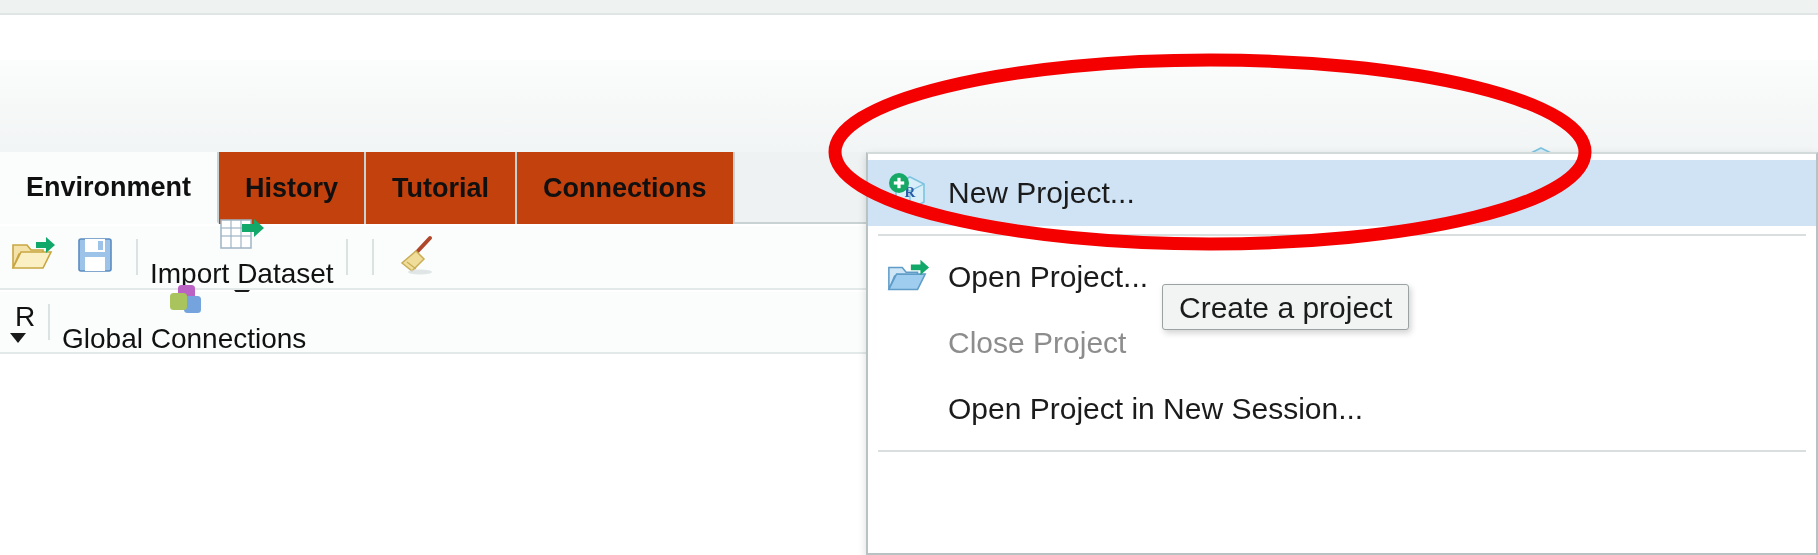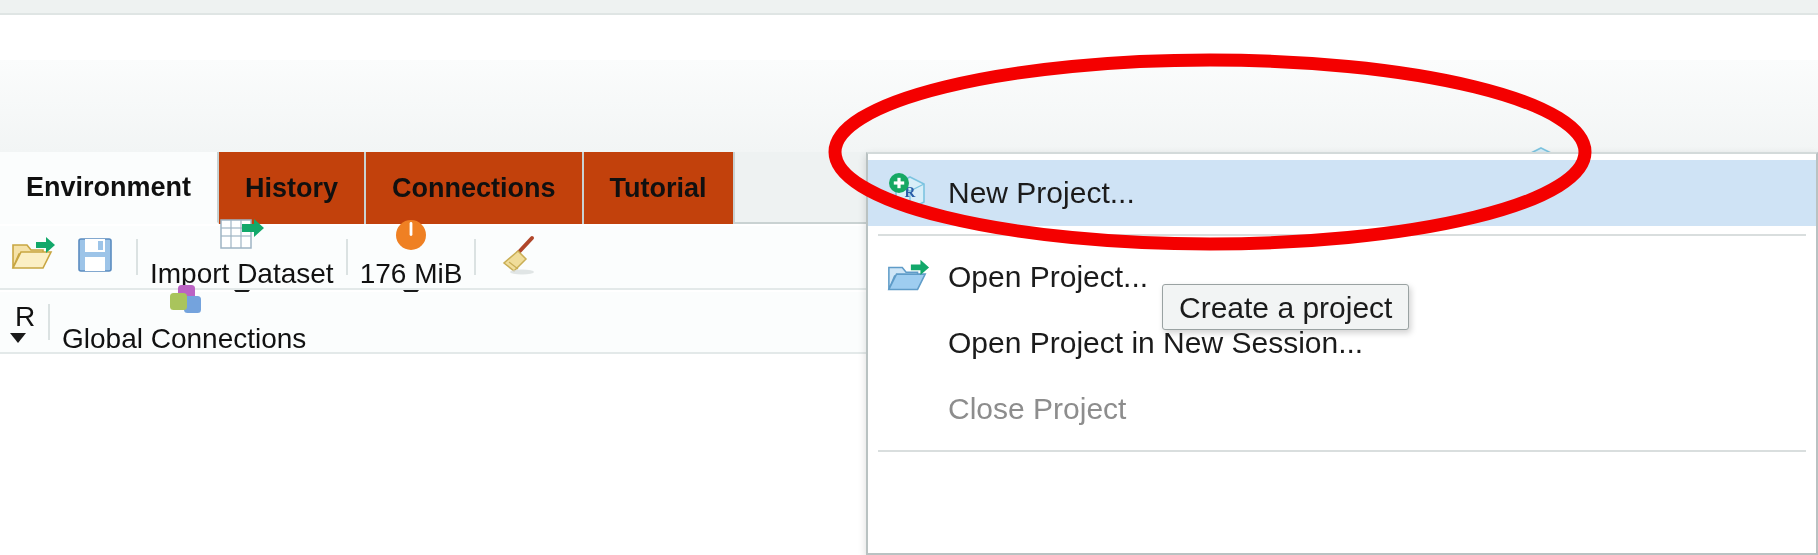--- a/index.html
+++ b/index.html
@@ -159,24 +159,24 @@
 
   <div class="tabbar">
     <div class="tabs">
       <div class="tab active">
         <span>Environment</span>
       </div>
       <div class="tab">
         <span>History</span>
       </div>
       <div class="tab">
-        <span>Connections</span>
+        <span>Tutorial</span>
       </div>
       <div class="tab">
-        <span>Tutorial</span>
+        <span>Connections</span>
       </div>
     </div>
   </div>
 
   <div class="toolbar1">
 
     <div class="tb-item tb-pad">
       <span>
         <svg width="46" height="40" viewBox="0 0 46 40">
           <path d="M3 10 h14 l4 5 h12 v4 H9 L3 33 Z" fill="#f5e2a8" stroke="#c8a642" stroke-width="1.6"></path>
@@ -209,31 +209,20 @@
           <line x1="23" y1="6" x2="23" y2="34" stroke="#9fb4c4" stroke-width="1.2"></line>
           <path d="M24 10 h12 v-5 l10 9 -10 9 v-5 h-12 z" fill="#12a86a"></path>
         </svg>
       </span>
       <span class="tb-text">Import Dataset</span>
       <span class="caret-sm"></span>
     </div>
 
     <div class="tb-sep"></div>
 
-    <div class="tb-item">
-      <span style="padding:0 8px;">
-        <svg width="38" height="40" viewBox="0 0 38 40">
-          <circle cx="19" cy="21" r="15" fill="#ef8023"></circle>
-          <path d="M19 21 L19 7 A14 14 0 0 0 6 22 Z" fill="#ffffff" opacity="0.0"></path>
-          <rect x="17.6" y="8" width="2.8" height="14" rx="1.4" fill="#ffffff"></rect>
-        </svg>
-      </span>
-      <span class="tb-text">176 MiB</span>
-      <span class="caret-sm"></span>
-    </div>
 
     <div class="tb-sep"></div>
 
     <div class="tb-item tb-pad">
       <span>
         <svg width="44" height="42" viewBox="0 0 44 42">
           <line x1="34" y1="4" x2="20" y2="19" stroke="#b0462a" stroke-width="4" stroke-linecap="round"></line>
           <path d="M20 17 L28 25 L16 37 L6 29 Z" fill="#f0dd9a" stroke="#c9ae55" stroke-width="1.5"></path>
           <line x1="11" y1="28" x2="20" y2="35" stroke="#c9ae55" stroke-width="1.2"></line>
           <ellipse cx="24" cy="38" rx="12" ry="2.6" fill="#d7dcdc" opacity=".75"></ellipse>
@@ -288,30 +277,30 @@
       <span class="mi-icon">
         <svg width="46" height="40" viewBox="0 0 46 40">
           <path d="M3 10 h14 l4 5 h12 v4 H9 L3 33 Z" fill="#cfe6f7" stroke="#5f9cc8" stroke-width="1.6"></path>
           <path d="M3 33 L11 17 h30 l-8 16 Z" fill="#9ecdf0" stroke="#5f9cc8" stroke-width="1.6"></path>
           <path d="M26 7 h10 v-5 l9 8 -9 8 v-5 h-10 z" fill="#12a86a"></path>
         </svg>
       </span>
       <span>Open Project...</span>
     </div>
 
+    <div class="menu-item disabled">
+      <span class="mi-icon blank"></span>
+      <span>Close Project</span>
+    </div>
+
     <div class="menu-item">
       <span class="mi-icon blank"></span>
       <span>Open Project in New Session...</span>
     </div>
 
-    <div class="menu-item disabled">
-      <span class="mi-icon blank"></span>
-      <span>Close Project</span>
-    </div>
-
     <div class="menu-sep"></div>
   </div>
 
   <div class="tooltip">
     <span>Create a project</span>
   </div>
 
   <svg class="annot" viewBox="0 0 1818 555" preserveAspectRatio="none">
     <ellipse cx="1210" cy="152" rx="375" ry="92" fill="none" stroke="#f40000" stroke-width="13"></ellipse>
   </svg>

